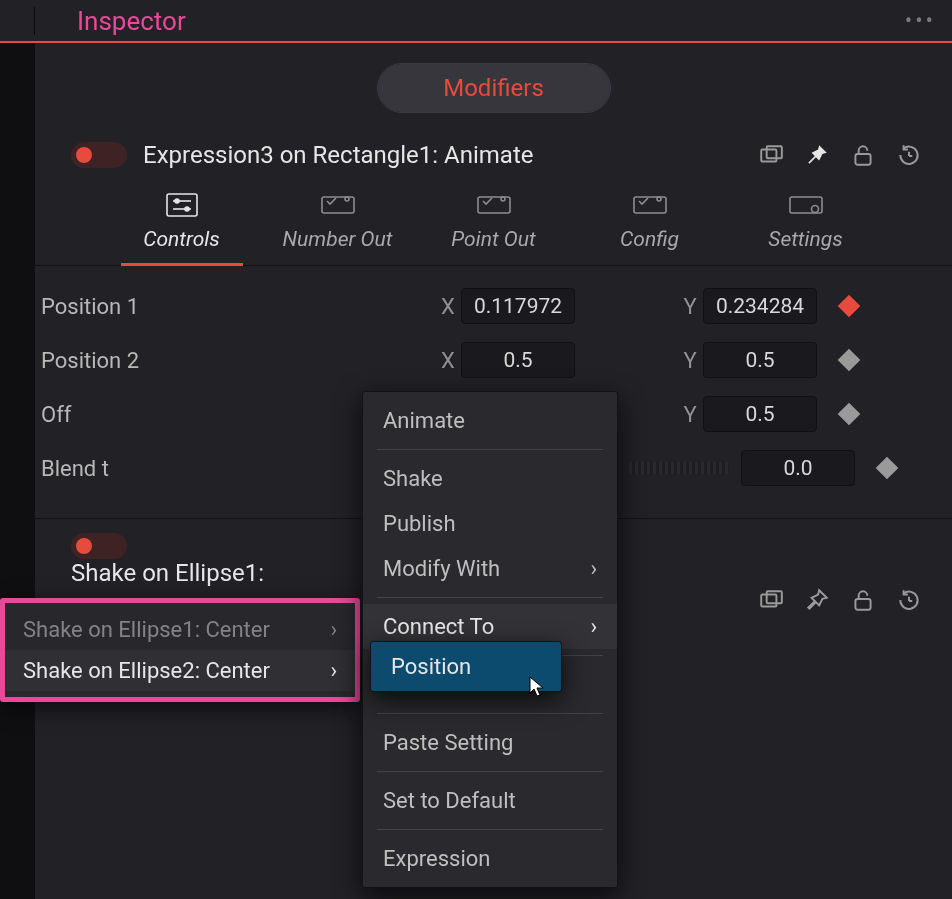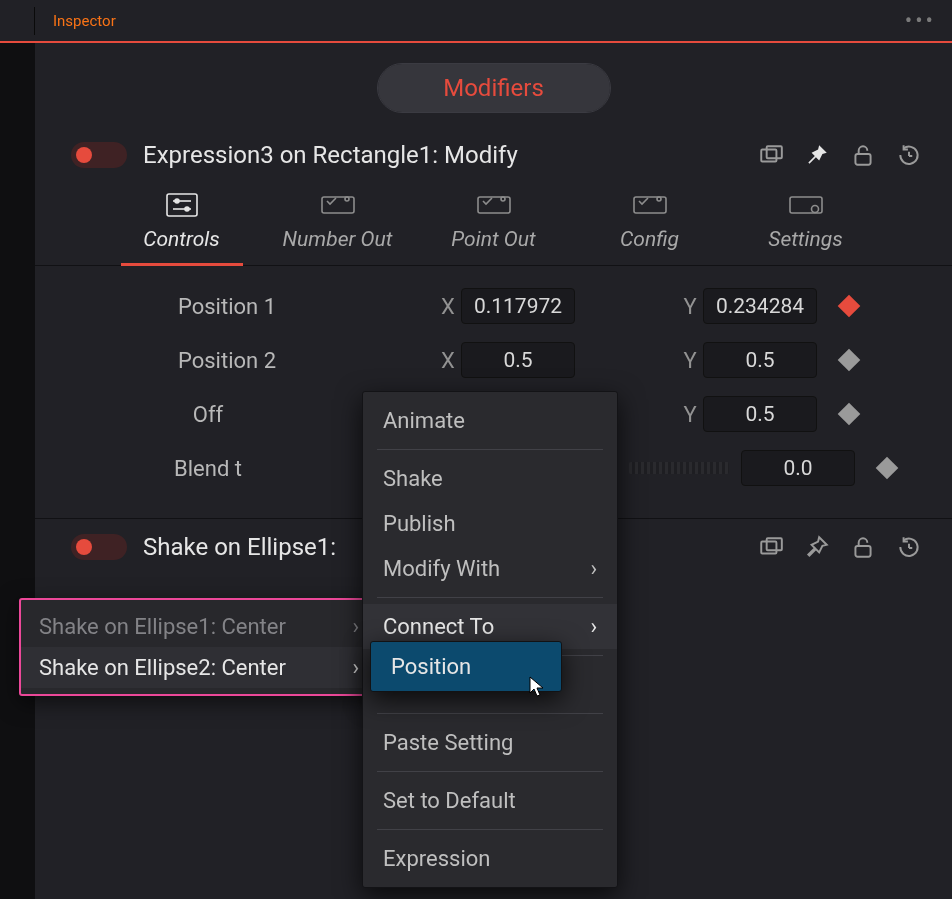--- a/index.html
+++ b/index.html
@@ -1,20 +1,20 @@
 <!DOCTYPE html>
 <html><head>
 <meta charset="utf-8">
 <style>
 * { box-sizing: border-box; margin: 0; padding: 0; font-family: -apple-system, "Segoe UI", Roboto, Arial, sans-serif; }
 body { background: #212126; color: #c8c8c8; width: 952px; height: 899px; overflow: hidden; position: relative; }
 
 .top-bar { display: flex; align-items: center; height: 43px; border-bottom: 2px solid #e64b3d; background: #212126; }
 .top-bar .divider { width: 1px; height: 28px; background: #0a0a0a; margin-left: 34px; margin-right: 18px; }
-.top-bar .title { color: #f97316; font-size: 15px; flex: 1; }
+.top-bar .title { color: #ec4899; font-size: 26px; flex: 1; margin-left: 24px; }
 .top-bar .more { color: #7a7a7a; font-size: 22px; letter-spacing: 3px; padding-right: 16px; }
 
 .left-gutter { position: absolute; left: 0; top: 43px; width: 35px; height: 856px; background: #0f0f11; }
 
 .main { position: absolute; left: 35px; top: 43px; width: 917px; height: 856px; background: #212126; }
 
 
 .seg-wrap { display: flex; justify-content: center; padding: 20px 0 18px; }
 .seg { display: flex; border: 1px solid #3b3b42; border-radius: 26px; overflow: hidden; }
 .seg-item { width: 232px; height: 48px; display: flex; align-items: center; justify-content: center; font-size: 24px; color: #a9a9a9; cursor: pointer; }
@@ -33,35 +33,35 @@
 
 .subtabs { display: flex; justify-content: center; gap: 34px; padding: 8px 0 0; border-bottom: 1px solid #111114; font-style: italic; }
 .subtab { display: flex; flex-direction: column; align-items: center; gap: 8px; width: 122px; padding-bottom: 12px; color: #a9a9a9; font-size: 21px; cursor: pointer; overflow: hidden; white-space: nowrap; }
 .subtab .tab-icon { width: 42px; height: 28px; display:flex; align-items:center; justify-content:center; }
 .subtab.active { color: #e6e6e6; border-bottom: 3px solid #e64b3d; margin-bottom: -1px; }
 .subtab.active .tab-icon svg * { stroke: #e6e6e6; }
 
 
 .params { padding: 22px 30px 28px 6px; border-bottom: 1px solid #111114; }
 .prow { display: flex; align-items: center; margin-bottom: 18px; }
-.plabel { width: 394px; text-align: center; color: #b8b8b8; font-size: 22px; padding-right: 22px; }
+.plabel { width: 394px; text-align: left; color: #b8b8b8; font-size: 22px; padding-right: 22px; }
 .xy-lab { color: #929292; font-size: 22px; width: 26px; text-align: center; }
 .val-box { width: 114px; height: 36px; background: #1a1a1e; border: 1px solid #111; border-radius: 4px; display:flex; align-items:center; justify-content:center; color:#d8d8d8; font-size:21px; margin-right: 12px; overflow:hidden; }
 .mid-gap { width: 90px; }
 .key-slot { width: 40px; display:flex; justify-content:center; }
 .key-dia { width:16px; height:16px; transform: rotate(45deg); }
 .key-dia.red { background:#e64b3d; }
 .key-dia.grey { background:#9a9a9a; }
 .slider-bg { width:100px; height:12px; background:repeating-linear-gradient(90deg,#2a2a2e 0 3px,#1e1e22 3px 6px); border-radius:2px; margin-right:12px; }
 
 
-.node2 { display:flex; align-items:center; padding: 14px 30px 14px 36px; }
-
-
-.left-sub { position:absolute; left:0; top:598px; width:360px; background:#28282c; border:2px solid #ec4899; border-radius:3px; box-shadow:0 6px 22px rgba(0,0,0,.6); padding:6px 0; z-index:4;margin-left:19px;}
+.node2 { display:flex; padding: 14px 30px 14px 36px; flex-direction: column; }
+
+
+.left-sub { position:absolute; left:0; top:598px; width:360px; background:#28282c; border:5px solid #ec4899; border-radius:3px; box-shadow:0 6px 22px rgba(0,0,0,.6); padding:6px 0; z-index:4;}
 .left-sub .item { display:flex; align-items:center; justify-content:space-between; padding:8px 18px; font-size:22px; color:#838387; }
 .left-sub .item.hl { color:#e6e6e6; background:#2f2f34; }
 .left-sub .chev { color:inherit; }
 
 
 .ctx { position:absolute; left:362px; top:391px; width:256px; background:#2a2a2e; border:1px solid #131316; border-radius:3px; box-shadow:0 8px 26px rgba(0,0,0,.7); z-index:5; padding: 6px 0; }
 .ctx .citem { padding: 10px 20px; font-size:22px; color:#bfbfbf; display:flex; justify-content:space-between; align-items:center; cursor:pointer;}
 .ctx .citem.disabled { color:#5a5a5e; }
 .ctx .citem.hl { color:#e6e6e6; background:#323237; }
 .ctx .sep { height:1px; background:#414147; margin:6px 14px; }
@@ -90,21 +90,21 @@
   <div class="seg-wrap">
     <div class="seg">
       <div class="seg-item active">Modifiers</div>
     </div>
   </div>
 
   <div class="node-head">
     <div class="toggle-pill">
         <div class="toggle-dot"></div>
       </div>
-    <div class="node-title">Expression3 on Rectangle1: Modify</div>
+    <div class="node-title">Expression3 on Rectangle1: Animate</div>
     <div class="node-icons">
       <span class="icon">
           <svg viewBox="0 0 24 24" fill="none" stroke="#9a9a9a" stroke-width="1.8">
             <rect x="3" y="7" width="14" height="11" rx="1"></rect>
             <rect x="8" y="4" width="14" height="11" rx="1"></rect>
           </svg>
         </span>
       <span class="icon">
           <svg viewBox="0 0 24 24" fill="#e6e6e6">
             <path d="M14 3l7 7-4 1-3 6-3-3-6 6-1-1 6-6-3-3 6-3 1-4z"></path>

